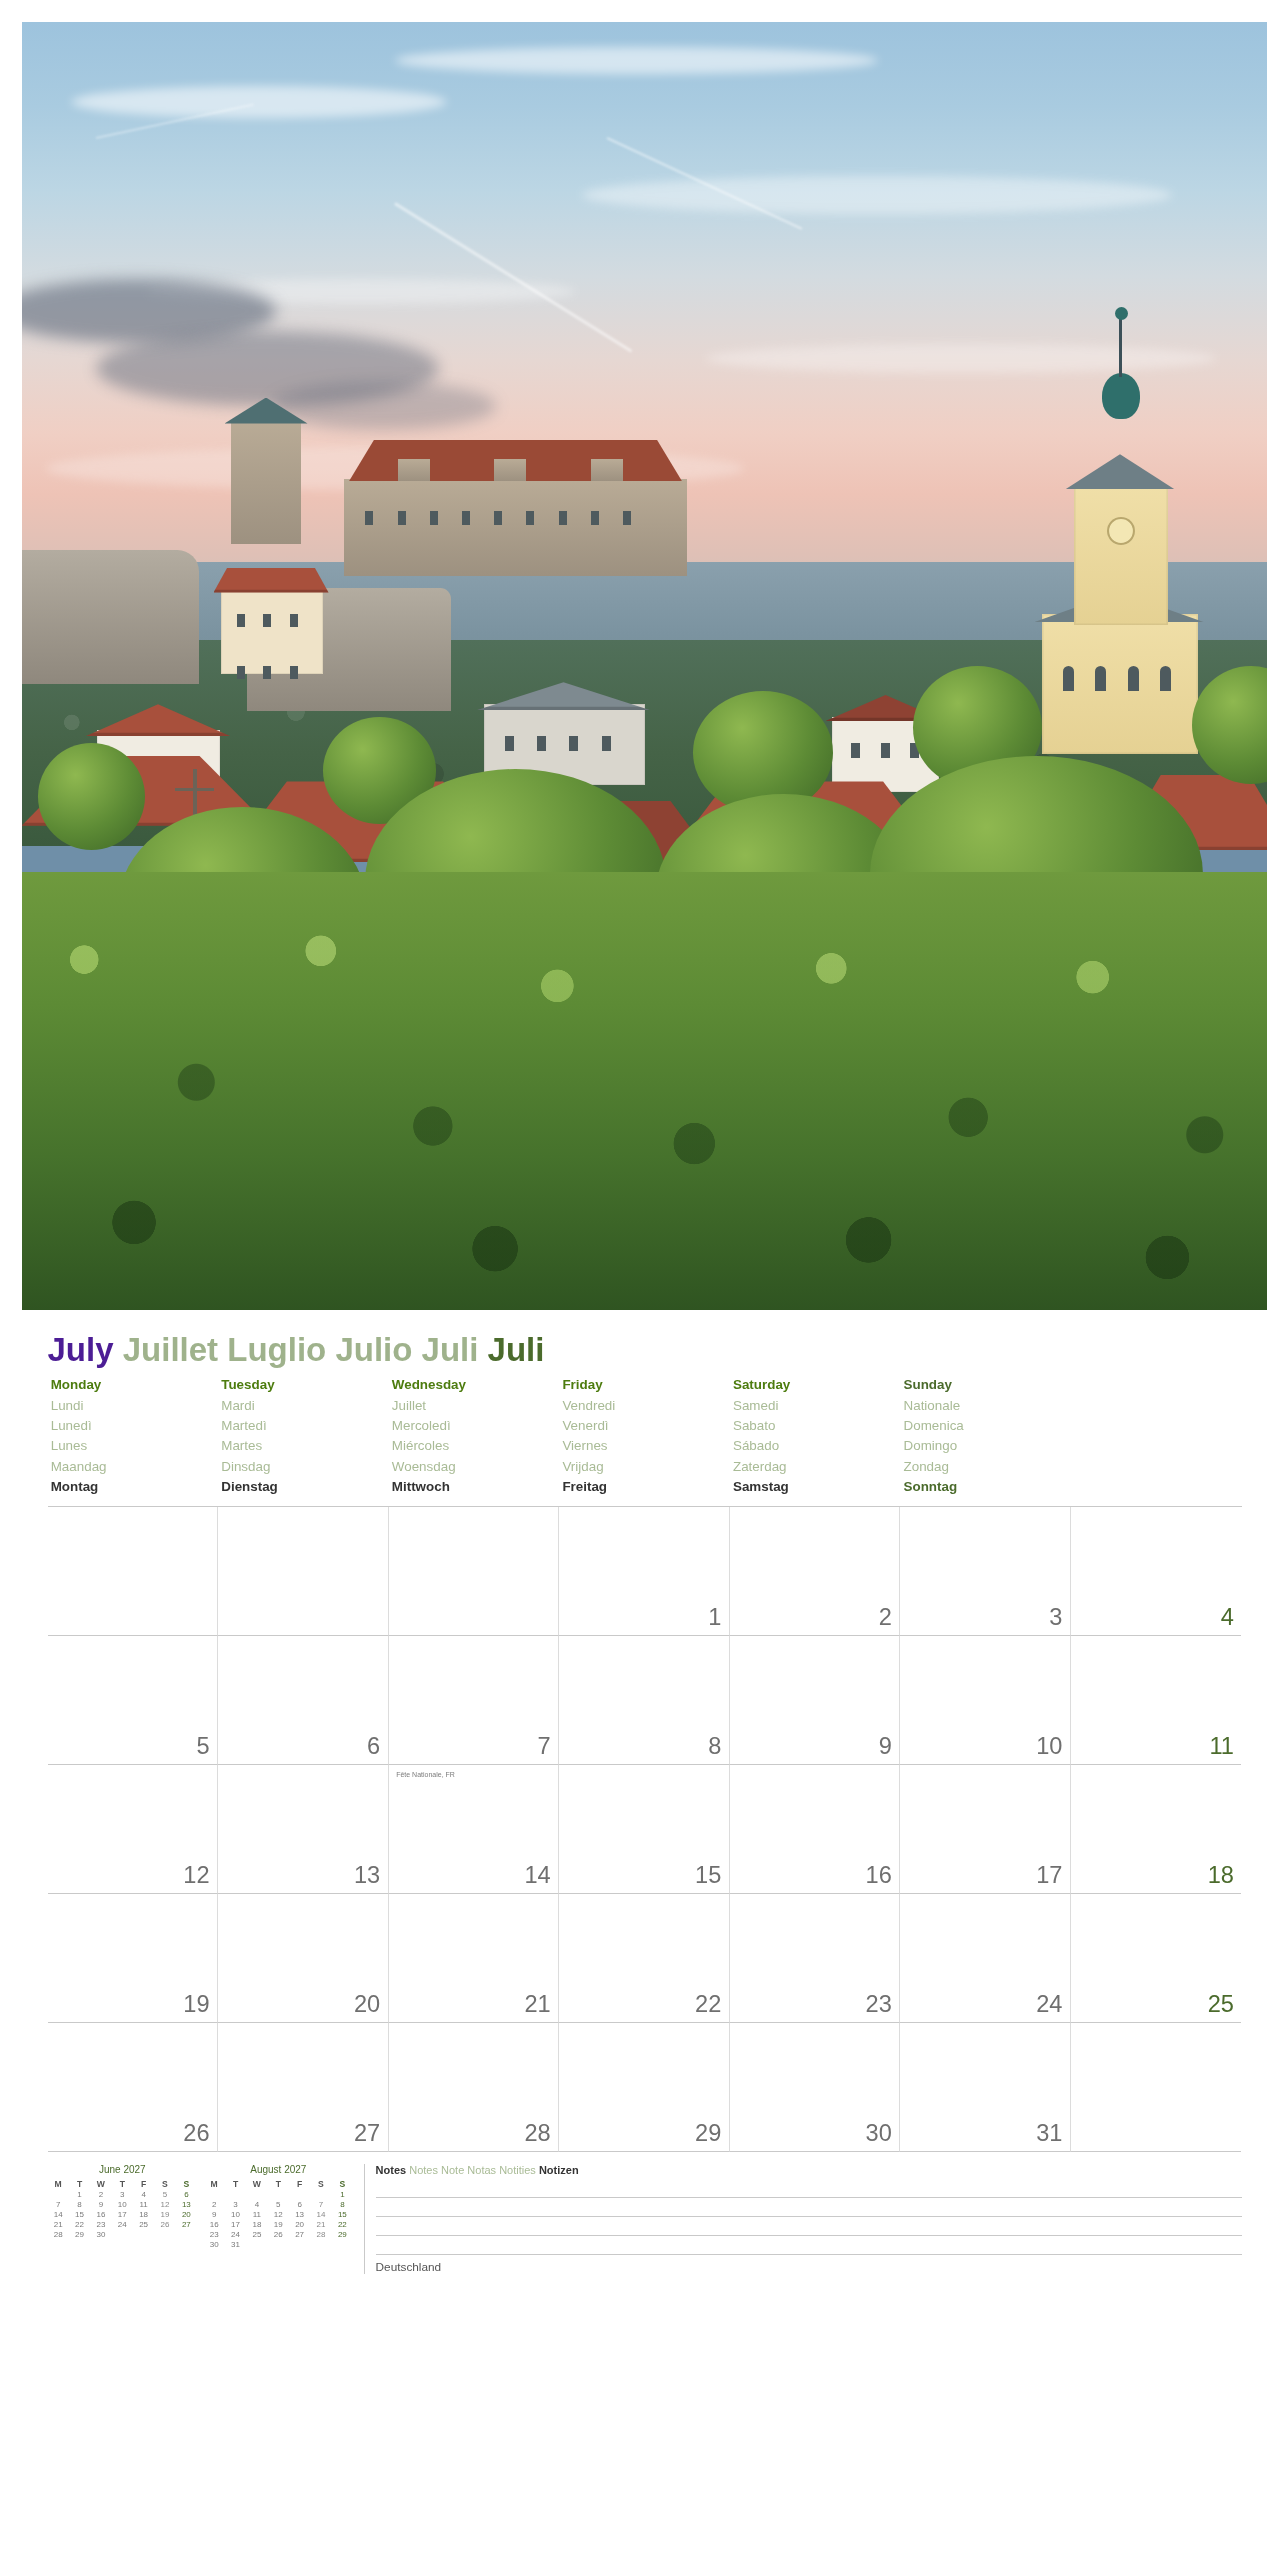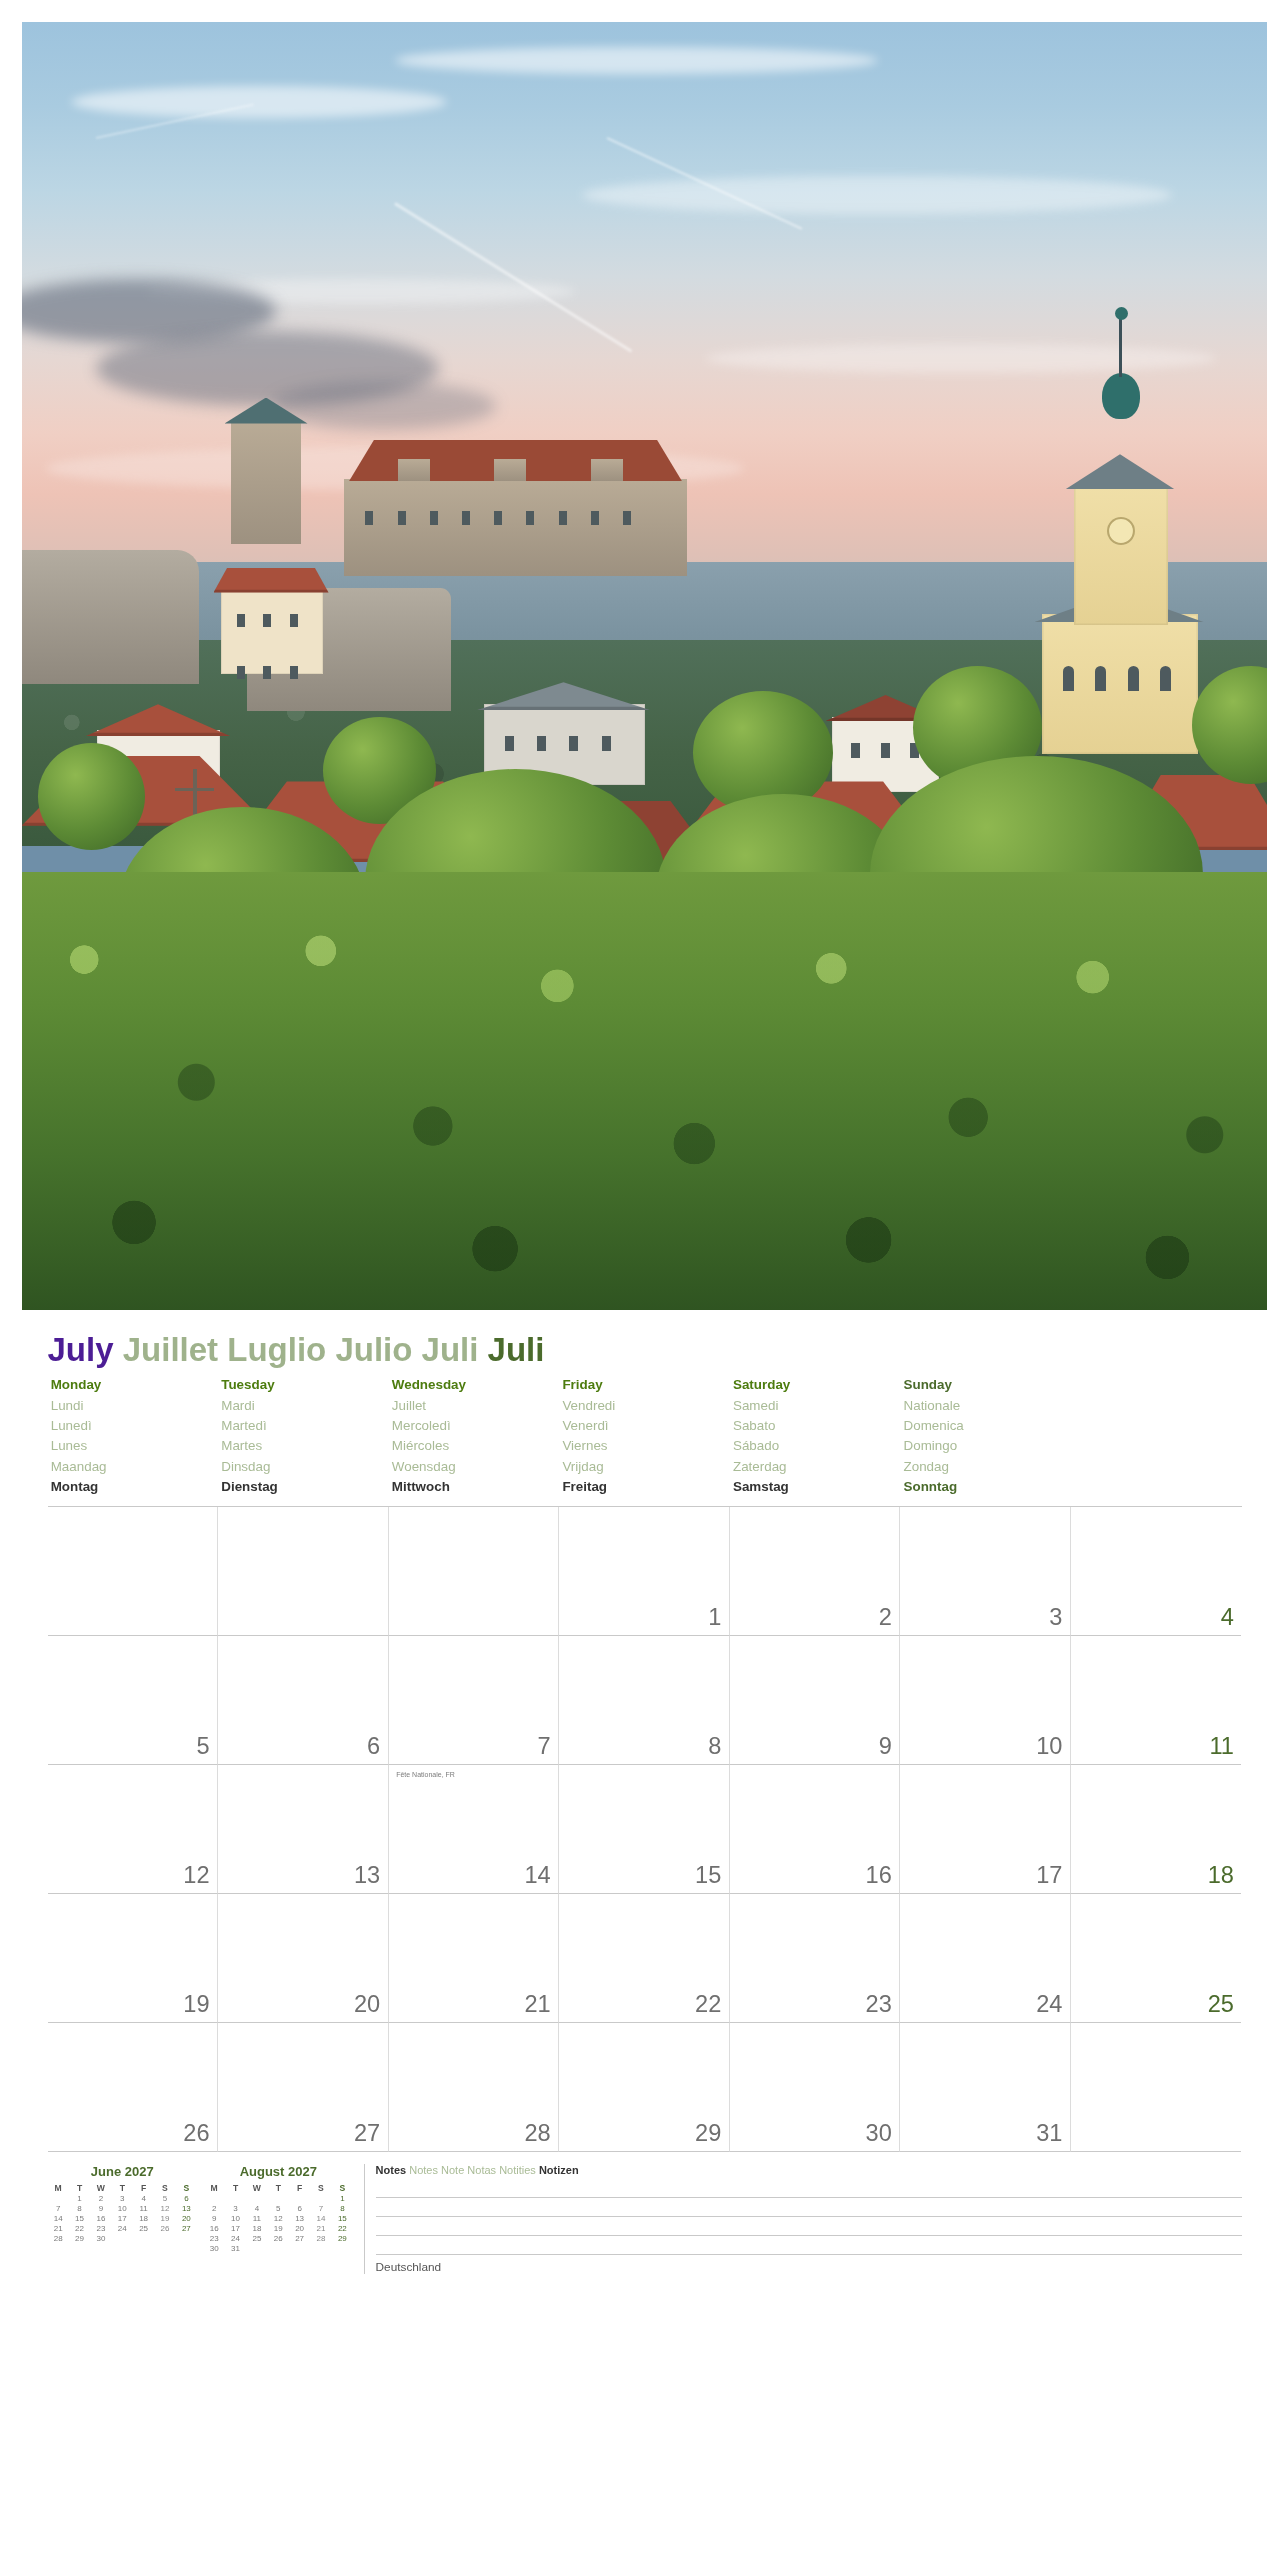--- a/index.html
+++ b/index.html
@@ -202,21 +202,21 @@
     display:flex;
     align-items:flex-start;
   }
   .mini{
     width:156px;
     padding-right:6.4px;
     box-sizing:border-box;
   }
   .mini h4{
     margin:0 0 3.2px 0;
-    font-size:13px;font-weight:700;color:#4b6b2c;
+    font-size:10px;font-weight:400;color:#4b6b2c;
     text-align:center;
   }
   .mini table{
     border-collapse:collapse;width:100%;
   }
   .mini th{
     font-size:8.6px;color:#555;font-weight:700;padding:0.5px 0;text-align:center;
   }
   .mini td{
     font-size:8px;color:#7a7a7a;padding:0.5px 0;text-align:center;

